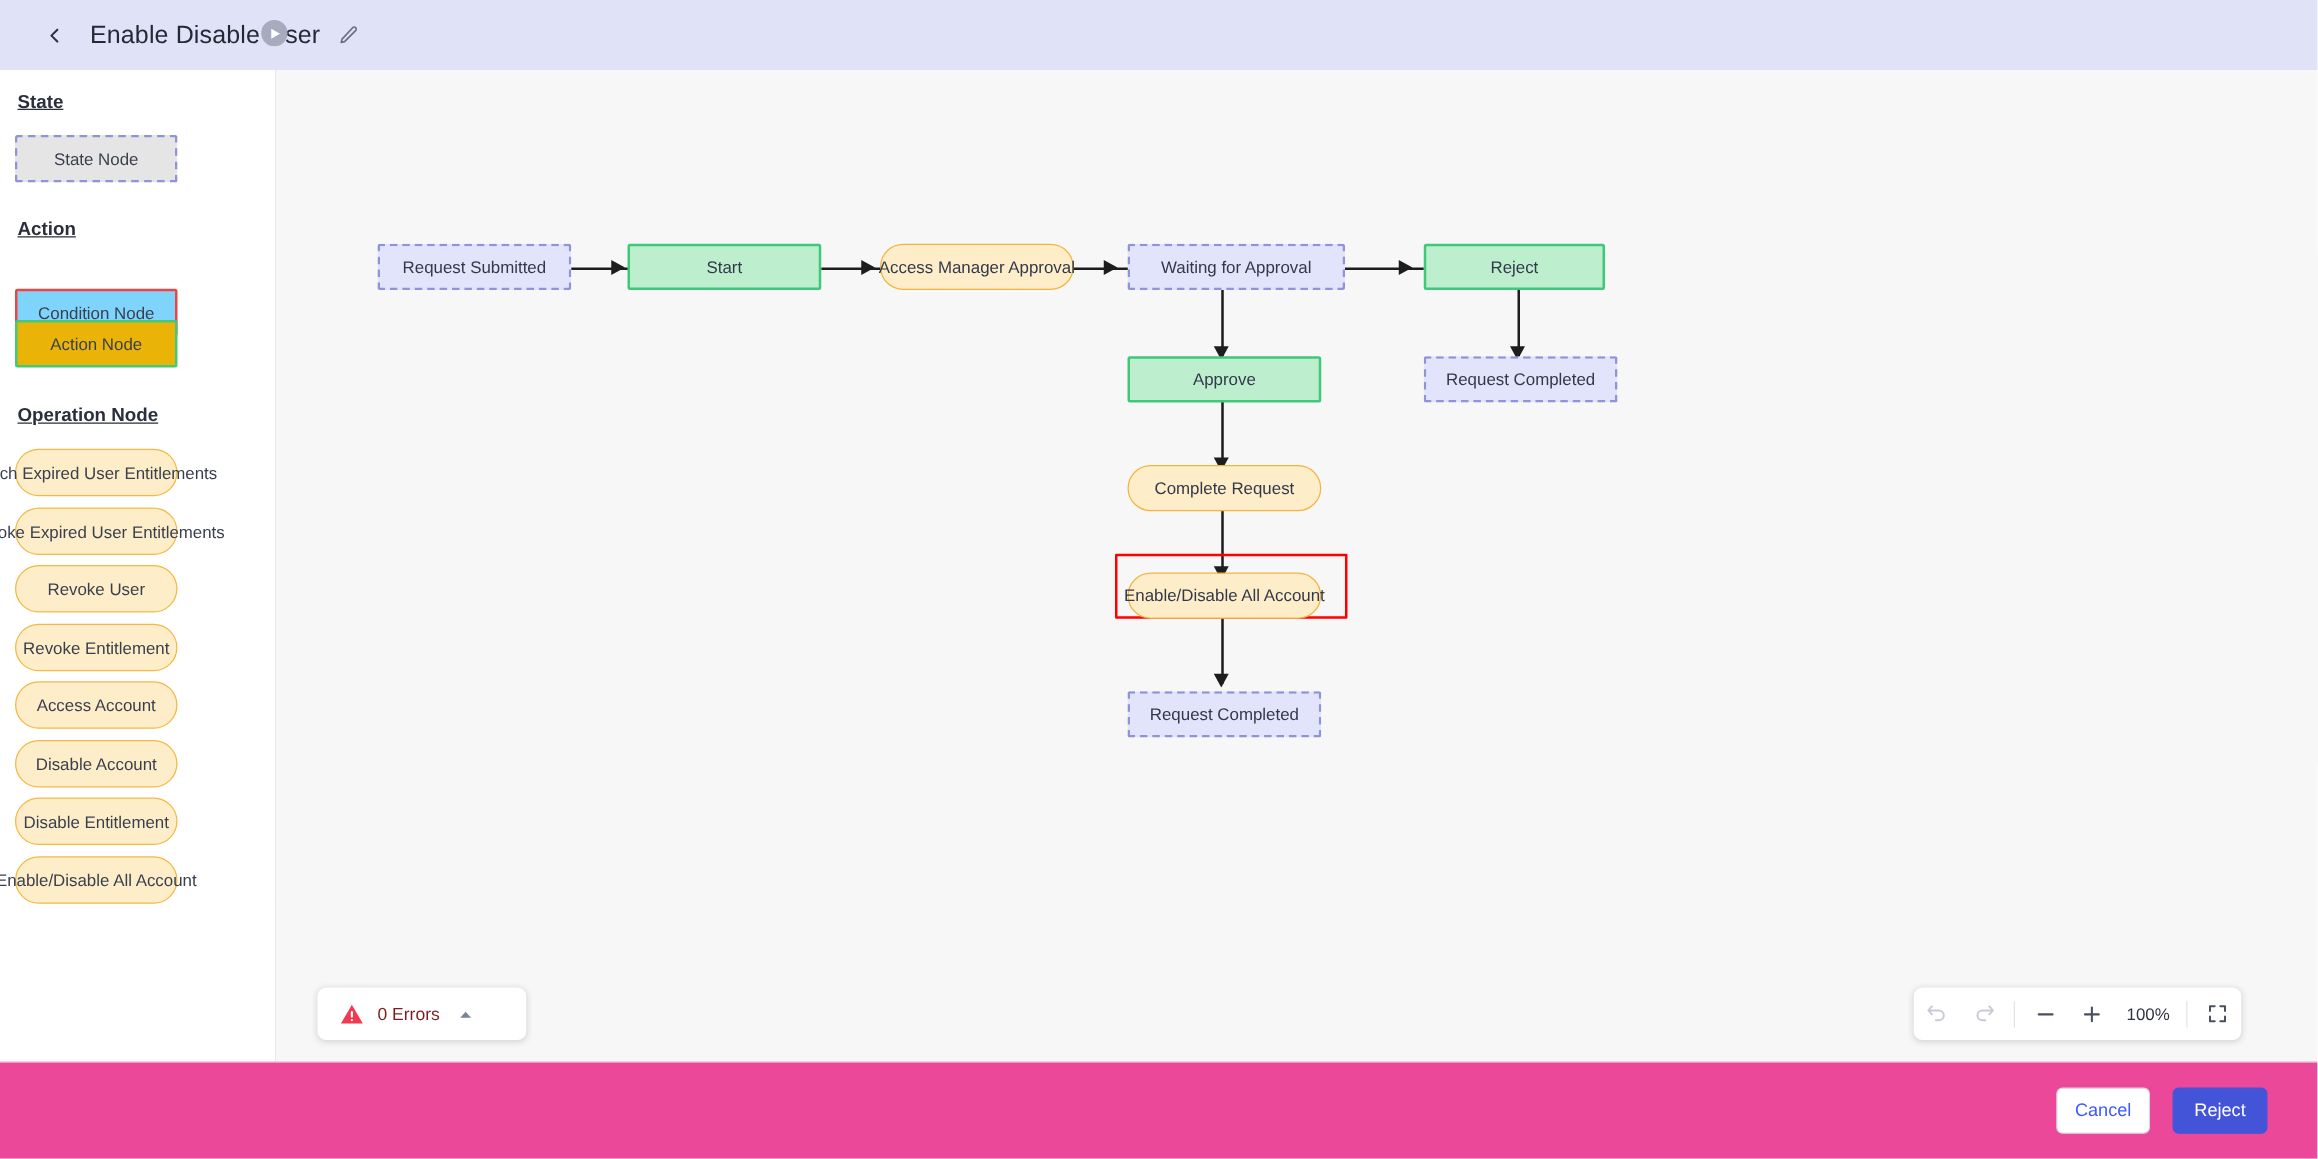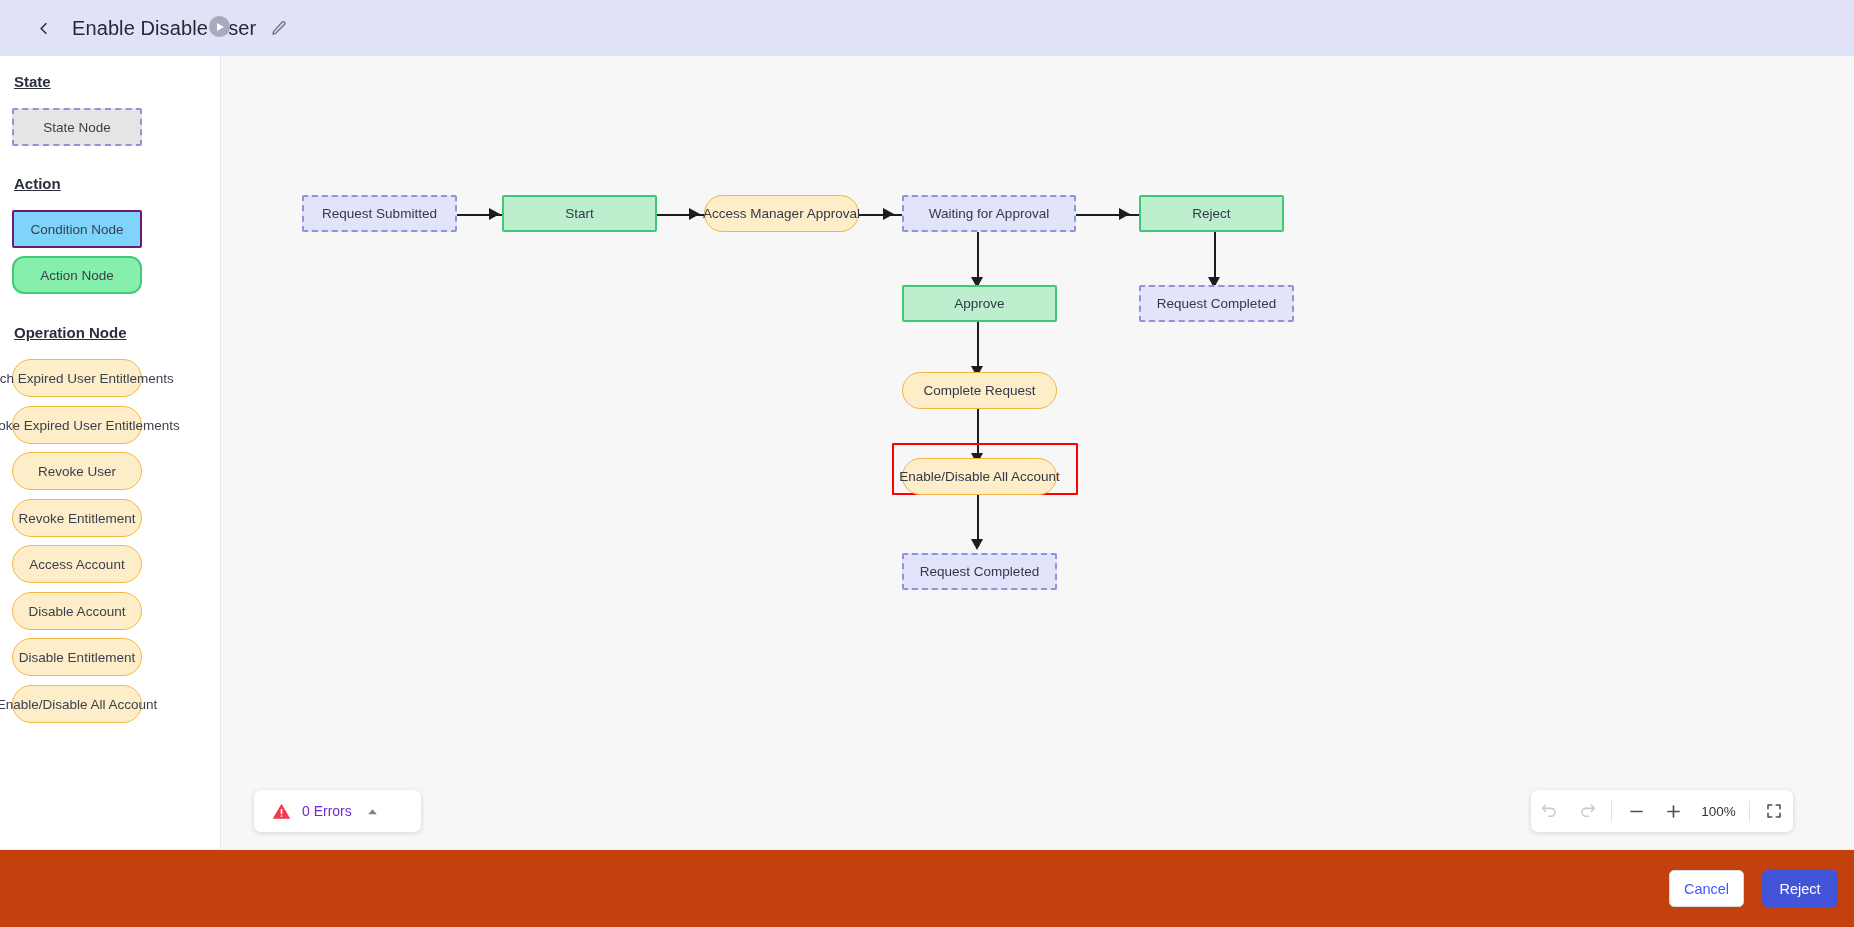--- a/index.html
+++ b/index.html
@@ -55,22 +55,22 @@
     border-left: 7px solid #ffffff;
   }
 
   .palette-node {
     position: absolute; left: 12px; width: 130px; height: 38px;
     display: flex; align-items: center; justify-content: center;
     font-size: 13.5px; color: #3a3f4d; cursor: grab; user-select: none;
     white-space: nowrap;
   }
   .pn-state   { background: #e5e5e5; border: 2px dashed #8f93d8; border-radius: 2px; }
-  .pn-cond    { background: #7ed4fb; border: 2px solid #701a75; border-radius: 2px; }
-  .pn-action  { background: #86efac; border: 2px solid #42c97a; border-radius: 12px; align-items: center; }
+  .pn-cond    { background: #7ed4fb; border: 2px solid #ef4444; border-radius: 2px; margin-top: 21px; }
+  .pn-action  { background: #eab308; border: 2px solid #42c97a; border-radius: 2px; align-items: center; }
   .pn-oper    { background: #fdeec9; border: 1.6px solid #f5b843; border-radius: 22px; }
   .pn-oper .lbl { overflow: visible; }
 
   
   .canvas {
     position: absolute; left: 221px; top: 56px;
     width: 1633px; height: 662px; background: #f7f7f8; overflow: hidden;
   }
   .canvas-lower {
     position: absolute; left: 221px; top: 718px;
@@ -111,44 +111,44 @@
   .error-panel {
     position: absolute; left: 254px; top: 790px;
     width: 167px; height: 42px; background: #ffffff; border-radius: 7px;
     box-shadow: 0 1px 5px rgba(35,40,60,.17);
     display: flex; align-items: center; z-index: 20; cursor: pointer;
   }
   .warn-tri {
     margin-left: 17px; width: 21px; height: 21px;
     display: flex; align-items: center; justify-content: center;
   }
-  .err-label { margin-left: 10px; font-size: 14px; color: #6d28d9; }
+  .err-label { margin-left: 10px; font-size: 14px; color: #7f1d1d; }
   .err-chevron { margin-left: 14px; display: flex; color: #7d8396; }
 
   
   .zoom-bar {
     position: absolute; left: 1531px; top: 790px;
     width: 262px; height: 42px; background: #ffffff; border-radius: 7px;
     box-shadow: 0 1px 5px rgba(35,40,60,.17);
     display: flex; align-items: center; z-index: 20;
   }
   .zb-btn {
     width: 38px; height: 42px; display: flex; align-items: center;
     justify-content: center; cursor: pointer; color: #4a4f60;
   }
   .zb-btn.disabled { color: #c8cbd6; cursor: default; }
   .zb-div { width: 1px; height: 21px; background: #e1e3ea; margin: 0 5px; }
   .zb-pct { font-size: 13.5px; color: #31353f; width: 52px; text-align: center; }
 
   
   .footer {
     position: absolute; left: 0; top: 849px; width: 1854px; height: 78px;
-    background: #c2410c; border-top: 1px solid #eceef1;
+    background: #ec4899; border-top: 1px solid #eceef1;
     display: flex; align-items: center; justify-content: flex-end;
-    padding-right: 16px; gap: 18px;
+    padding-right: 40px; gap: 18px;
   }
   .btn {
     height: 37px; border-radius: 5px; font-size: 14.5px; cursor: pointer;
     display: flex; align-items: center; justify-content: center;
     font-family: "Liberation Sans", sans-serif;
   }
   .btn-cancel { width: 75px; background: #fff; border: 1px solid #d6d9e0; color: #3d5afe; }
   .btn-update { width: 76px; background: #4354d8; border: 1px solid #4354d8; color: #fff; }
 </style>
 </head>

